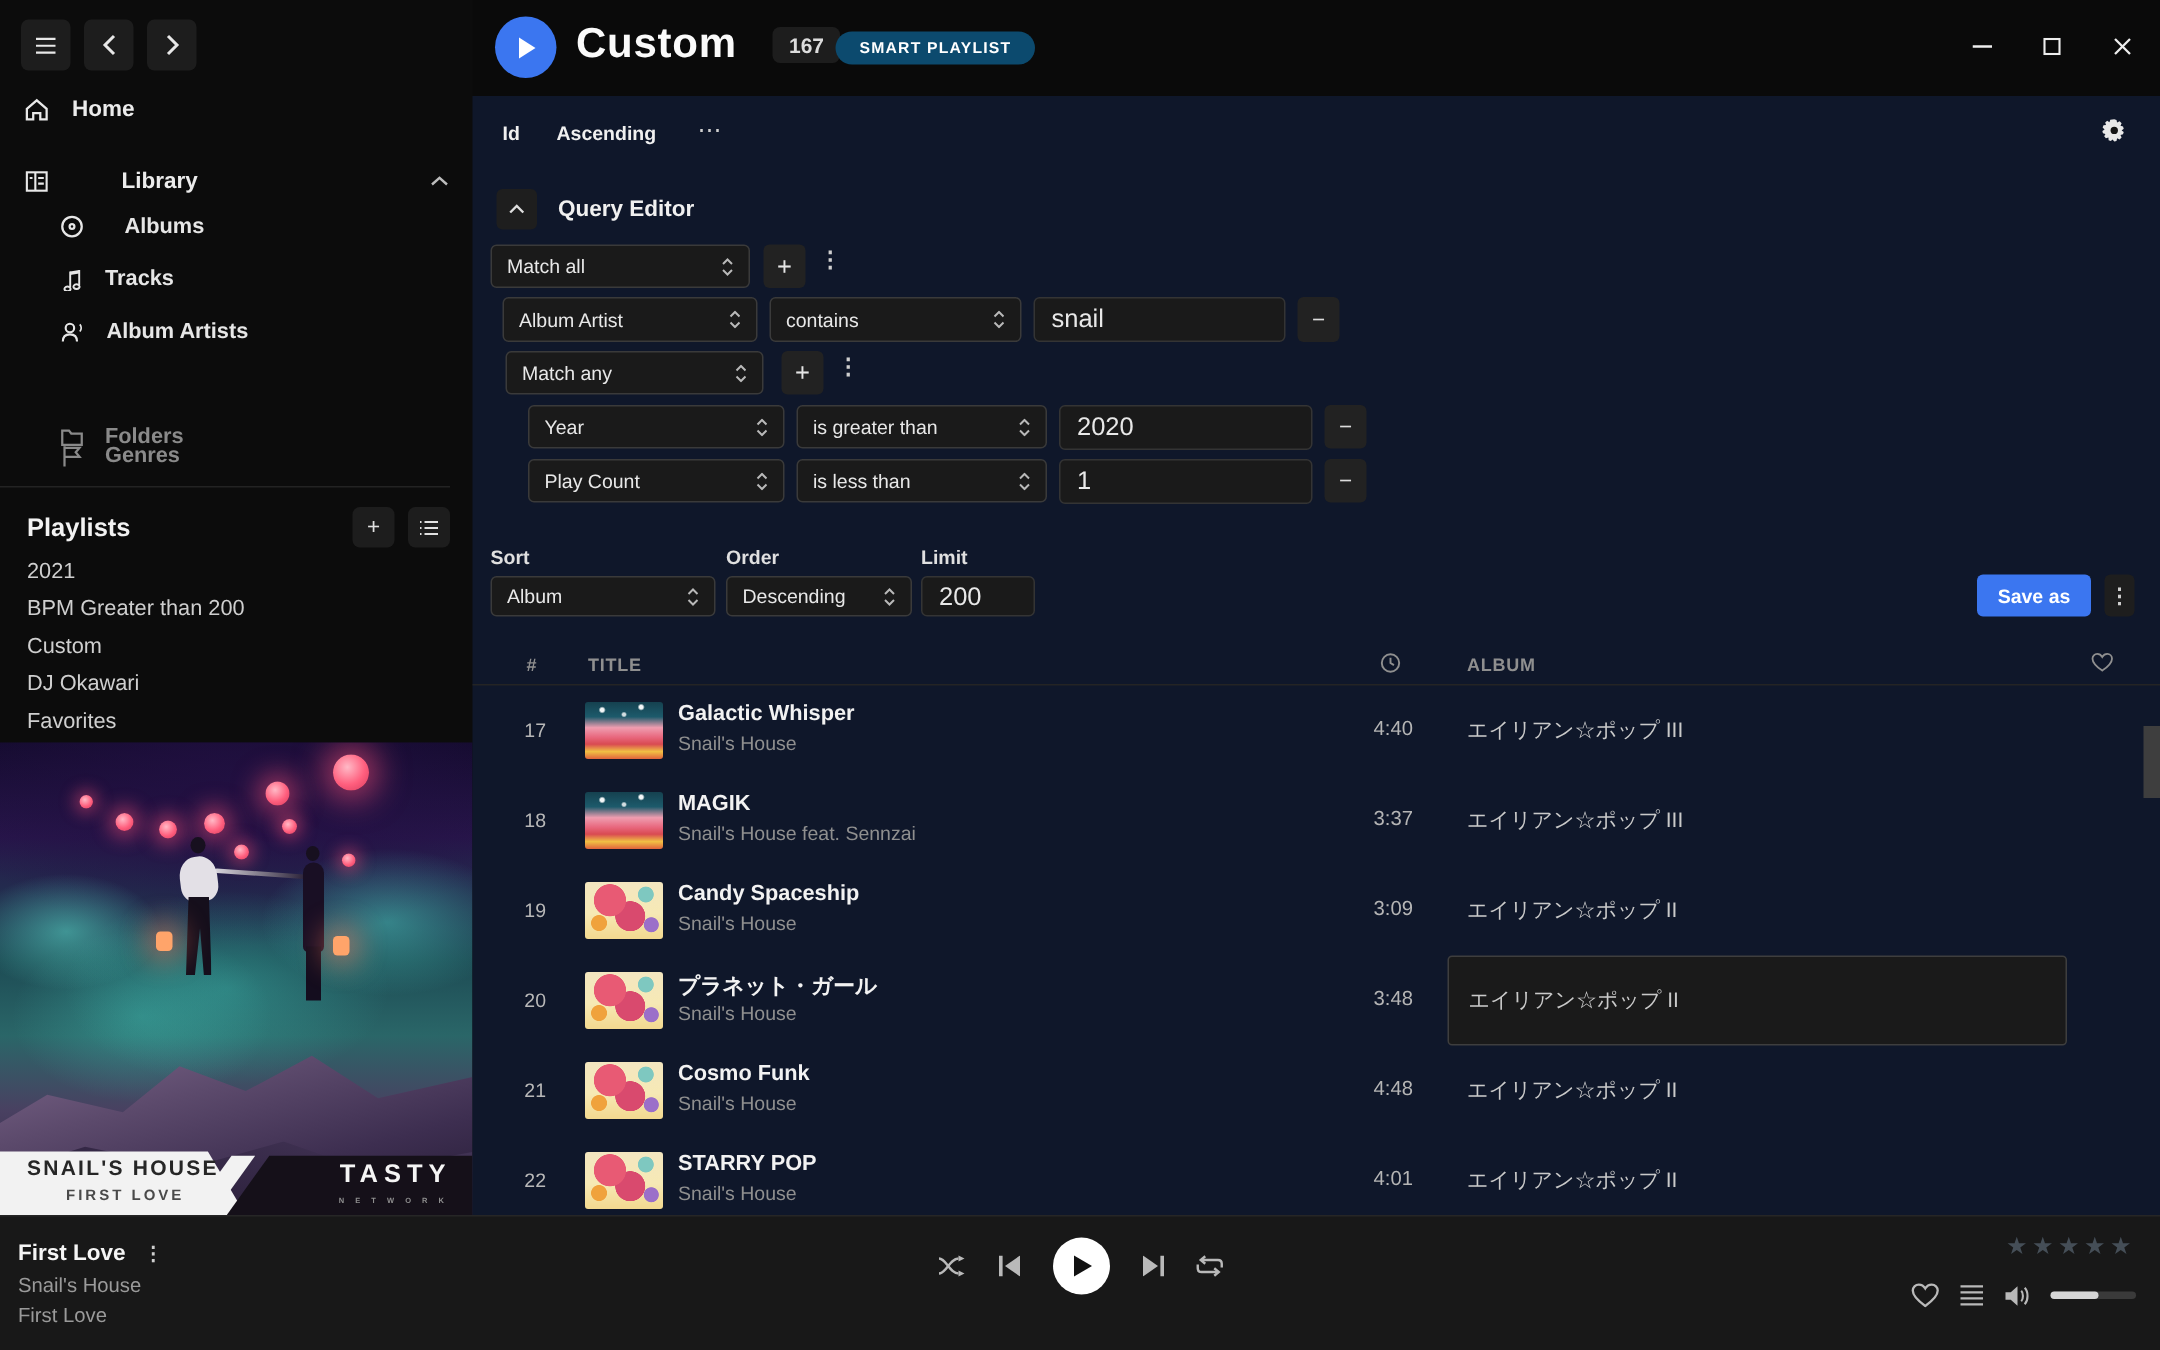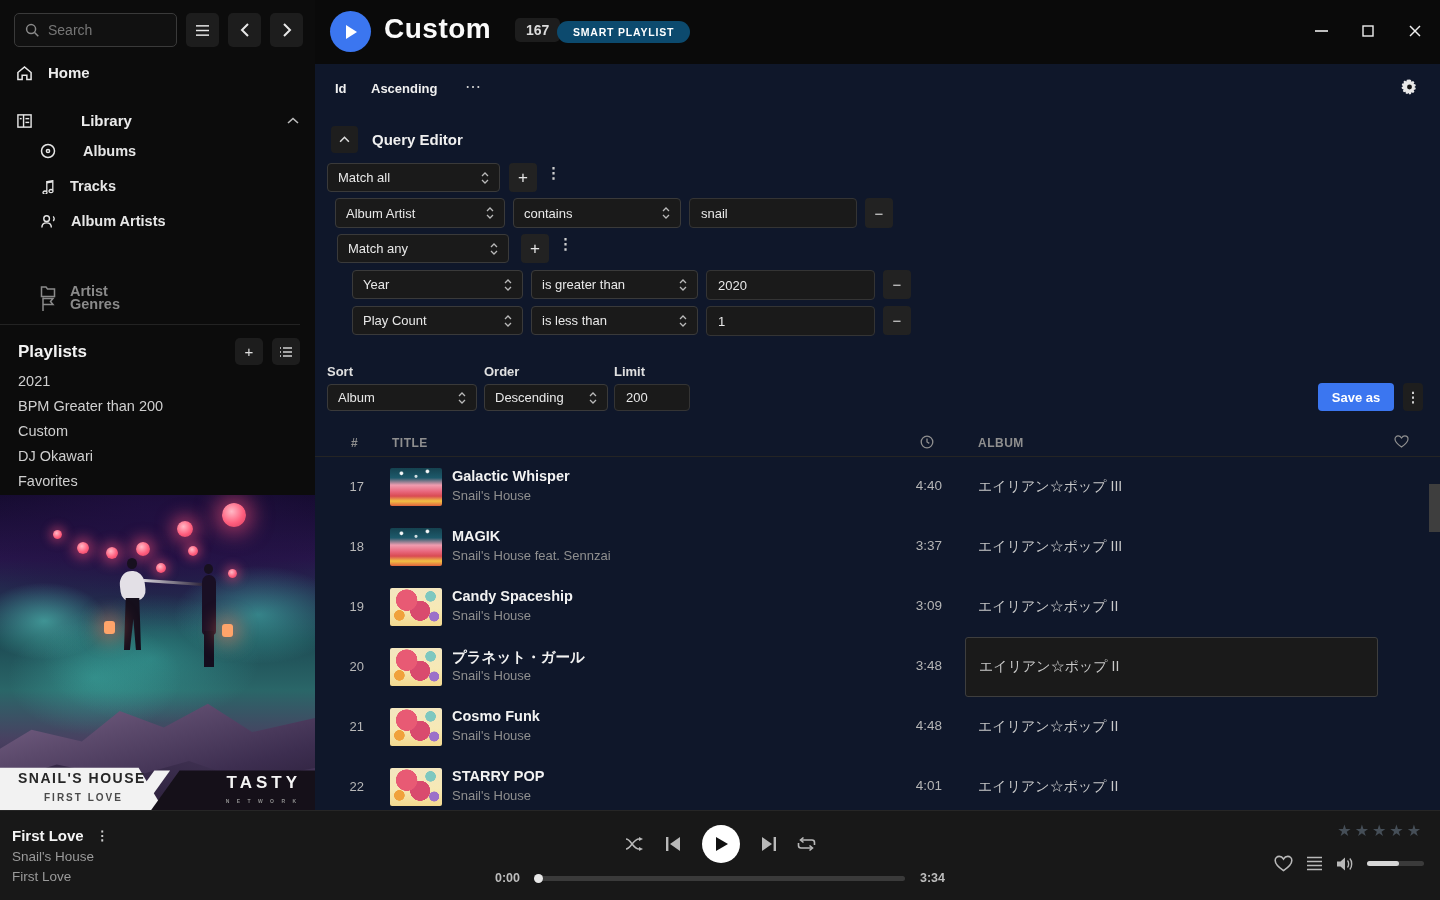--- a/index.html
+++ b/index.html
@@ -97,21 +97,21 @@
   .gear { position:absolute; right:22px; top:15px; color:#e8e8e8; cursor:pointer; }
 
   .qcollapse { position:absolute; left:16px; top:62px; width:27px; height:27px; background:#1e1e1e;
     border:none; border-radius:4px; color:#ddd; display:flex; align-items:center; justify-content:center; cursor:pointer; }
   .qtitle { position:absolute; left:57px; top:67px; font-size:15px; font-weight:700; color:#f0f0f0; }
 
   .sel { background:#1a1a1a; border:1px solid #3a3a3a; border-radius:4px; height:29px;
     display:flex; align-items:center; padding:0 10px; font-size:13px; color:#e8e8e8; cursor:pointer; }
   .sel .updown { margin-left:auto; color:#b9b9b9; }
   .tinput { background:#1a1a1a; border:1px solid #343434; border-radius:4px; height:30px;
-    padding:0 11px; font-size:13px; color:#e8e8e8; font-family:inherit; outline:none; }
+    padding:0 11px; font-size:17px; color:#e8e8e8; font-family:inherit; outline:none; }
   .qbtn { background:#222; border:none; border-radius:4px; color:#e5e5e5; font-size:17px;
     display:flex; align-items:center; justify-content:center; cursor:pointer; }
   .dots-v { background:transparent; border:none; color:#cfcfcf; font-size:15px; font-weight:700;
     cursor:pointer; letter-spacing:0; }
   .minusbtn { background:#222; border:none; border-radius:4px; color:#ddd; font-size:15px;
     width:28px; display:flex; align-items:center; justify-content:center; cursor:pointer; }
 
   .frm-label { position:absolute; font-size:13px; font-weight:700; color:#e0e0e0; }
   .saveas { position:absolute; left:1003px; top:319px; width:76px; height:28px; background:#3b76f0;
     border:none; border-radius:4px; color:#fff; font-size:13px; font-weight:700; cursor:pointer; }
@@ -172,29 +172,20 @@
   .stars { position:absolute; right:16px; top:10px; font-size:16px; color:#454e57; letter-spacing:3px; cursor:pointer; }
   .right-ctls { position:absolute; right:16px; top:44px; display:flex; align-items:center; gap:13px; }
   .vbar { position:relative; width:57px; height:5px; background:#3a3a3a; border-radius:3px; cursor:pointer; }
   .vfill { position:absolute; left:0; top:0; height:5px; width:32px; background:#d6d6d6; border-radius:3px; }
 </style>
 </head>
 <body>
 
 <div class="sidebar">
   <div class="search-row">
-    <div class="search-box">
-      <span>
-        <svg width="15" height="15" viewBox="0 0 16 16" fill="none" stroke="#8a8a8a" stroke-width="1.6">
-          <circle cx="6.5" cy="6.5" r="4.8"></circle>
-            <line x1="10.2" y1="10.2" x2="14.2" y2="14.2"></line>
-        </svg>
-      </span>
-      <input placeholder="Search" style="">
-    </div>
     <button class="sq-btn">
       <span>
         <svg width="15" height="13" viewBox="0 0 16 14" stroke="#e8e8e8" stroke-width="1.6">
           <line x1="1" y1="2" x2="15" y2="2"></line>
             <line x1="1" y1="7" x2="15" y2="7"></line>
             <line x1="1" y1="12" x2="15" y2="12"></line>
         </svg>
       </span>
     </button>
     <button class="sq-btn">
@@ -278,21 +269,21 @@
       </svg>
     </span>
     <span>Genres</span>
   </div>
   <div class="lib-item dim" style="top:283px;">
     <span>
       <svg width="16" height="14" viewBox="0 0 16 14" fill="none" stroke="#8a8a8a" stroke-width="1.5">
         <path d="M1.5 3 H6 L7.5 5 H14.5 V12.5 H1.5 Z"></path>
       </svg>
     </span>
-    <span>Artist</span>
+    <span>Folders</span>
   </div>
 
   <div class="pl-divider"></div>
   <div class="pl-head">
     <span class="pl-title">Playlists</span>
     <div style="margin-left:auto; display:flex; gap:9px;">
       <button class="pl-btn">+</button>
       <button class="pl-btn">
         <span>
           <svg width="14" height="12" viewBox="0 0 14 12" stroke="#e0e0e0" stroke-width="1.4">
@@ -636,27 +627,20 @@
     <button class="ctl-btn">
       <svg width="19" height="16" viewBox="0 0 19 16" fill="none" stroke="#b9b9b9" stroke-width="1.6">
         <path d="M4 4 H15 C16.5 4 17.5 5 17.5 6.5 V9"></path>
         <path d="M15 12 H4 C2.5 12 1.5 11 1.5 9.5 V7"></path>
         <path d="M6.5 1.5 L3.5 4 L6.5 6.5"></path>
         <path d="M12.5 9.5 L15.5 12 L12.5 14.5"></path>
       </svg>
     </button>
   </div>
 
-  <div class="progress-row">
-    <span class="ptime">0:00</span>
-    <div class="pbar">
-      <div class="pthumb"></div>
-    </div>
-    <span class="ptime">3:34</span>
-  </div>
 
   <div class="stars">★★★★★</div>
   <div class="right-ctls">
     <span>
       <svg width="19" height="17" viewBox="0 0 16 14" fill="none" stroke="#b9b9b9" stroke-width="1.3">
         <path d="M8 13 C3 9.5 1 7 1 4.4 C1 2.5 2.5 1 4.4 1 C5.9 1 7.2 1.9 8 3.2 C8.8 1.9 10.1 1 11.6 1 C13.5 1 15 2.5 15 4.4 C15 7 13 9.5 8 13 Z"></path>
       </svg>
     </span>
     <span>
       <svg width="17" height="15" viewBox="0 0 17 15" stroke="#b9b9b9" stroke-width="1.5">

